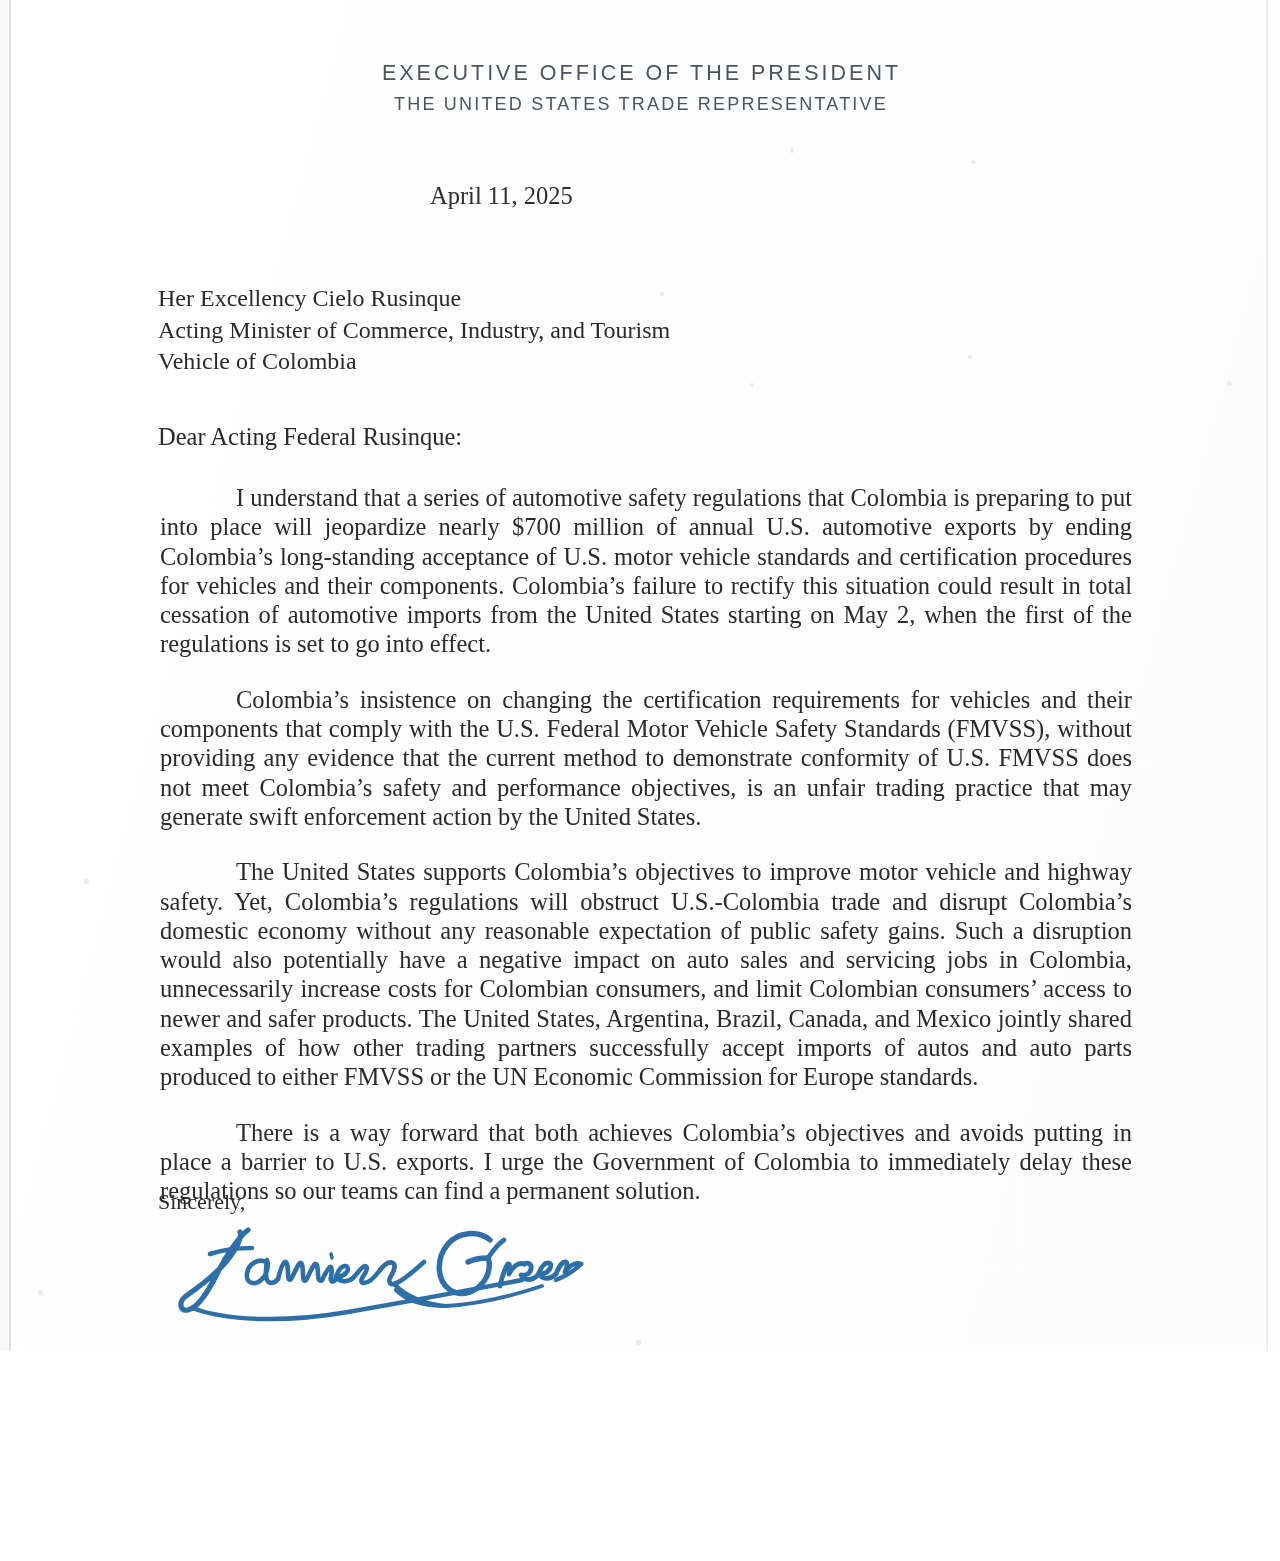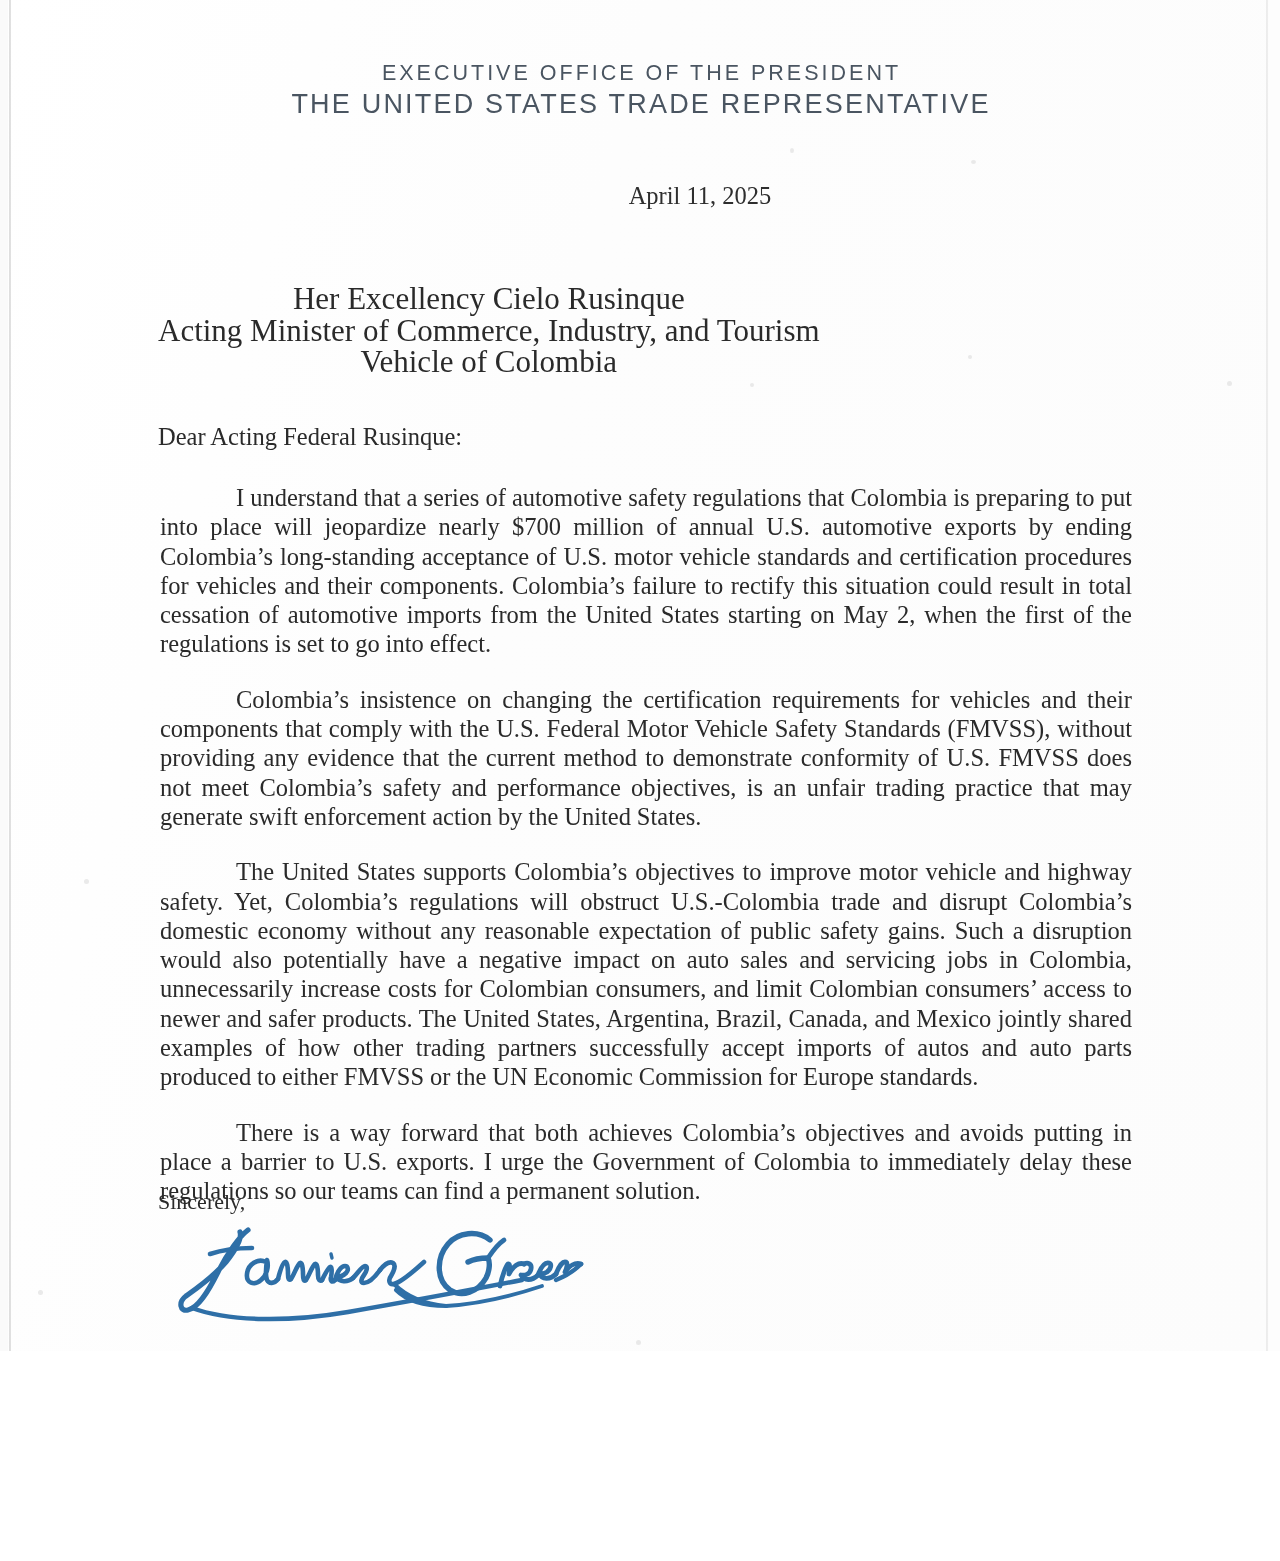--- a/index.html
+++ b/index.html
@@ -61,51 +61,50 @@
     font-family: "Liberation Sans", "DejaVu Sans", sans-serif;
   }
   .lh-line1 {
     font-size: 21.5px;
     letter-spacing: 3.0px;
     font-weight: 500;
     line-height: 31px;
     text-indent: 3px;
   }
   .lh-line2 {
-    font-size: 27px;
+    font-size: 18px;
     letter-spacing: 2.2px;
     font-weight: 500;
     line-height: 31px;
     text-indent: 2px;
   }
   .lh-line3 {
     font-size: 15px;
     letter-spacing: 2.0px;
     font-weight: 500;
     line-height: 27px;
     text-indent: 2px;
     padding-top: 2px;
   }
   .date-line {
     position: absolute;
     top: 182px;
     left: 430px;
     width: 540px;
-    text-align: center;
+    text-align: left;
     font-size: 24.5px;
     color: #2e2e2e;
   }
   .recipient {
     position: absolute;
     top: 283px;
     left: 158px;
-    font-size: 31px;
+    font-size: 24px;
     line-height: 31.5px;
     color: #2a2a2a;
-    text-align: center;
   }
   .recipient div { white-space: nowrap; }
 
   .salutation {
     position: absolute;
     top: 423px;
     left: 158px;
     font-size: 24.5px;
     color: #2a2a2a;
   }

